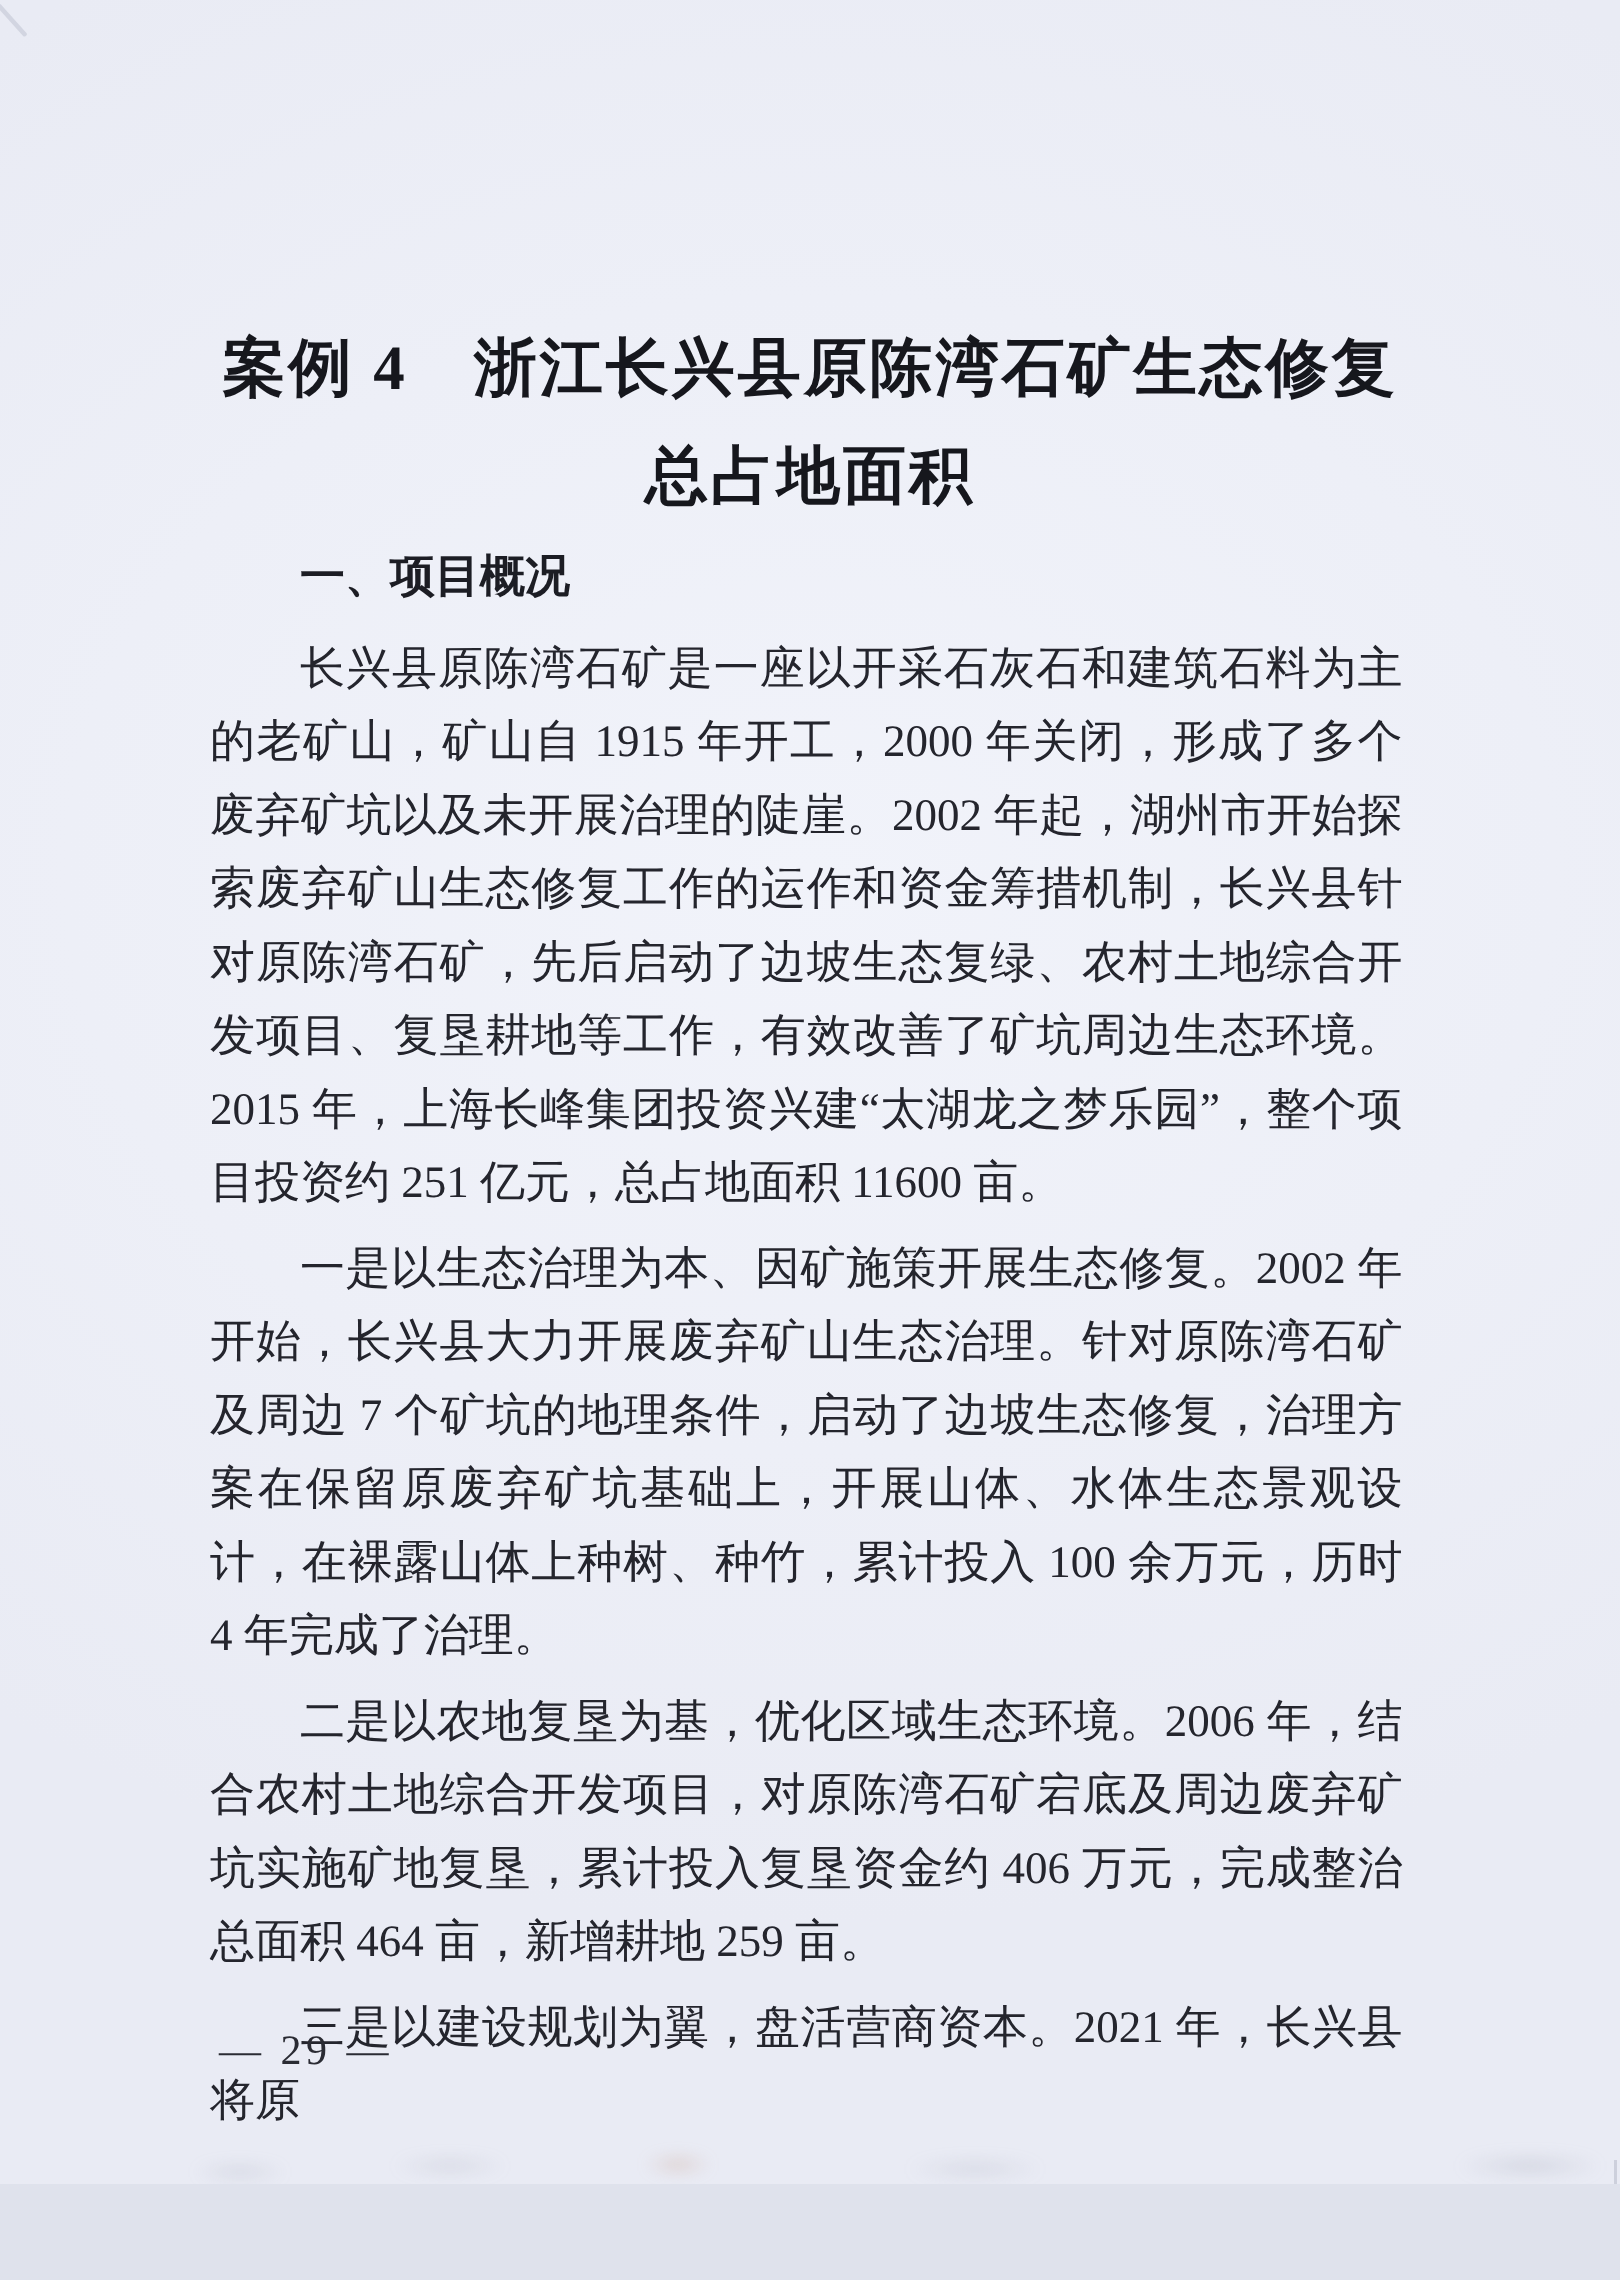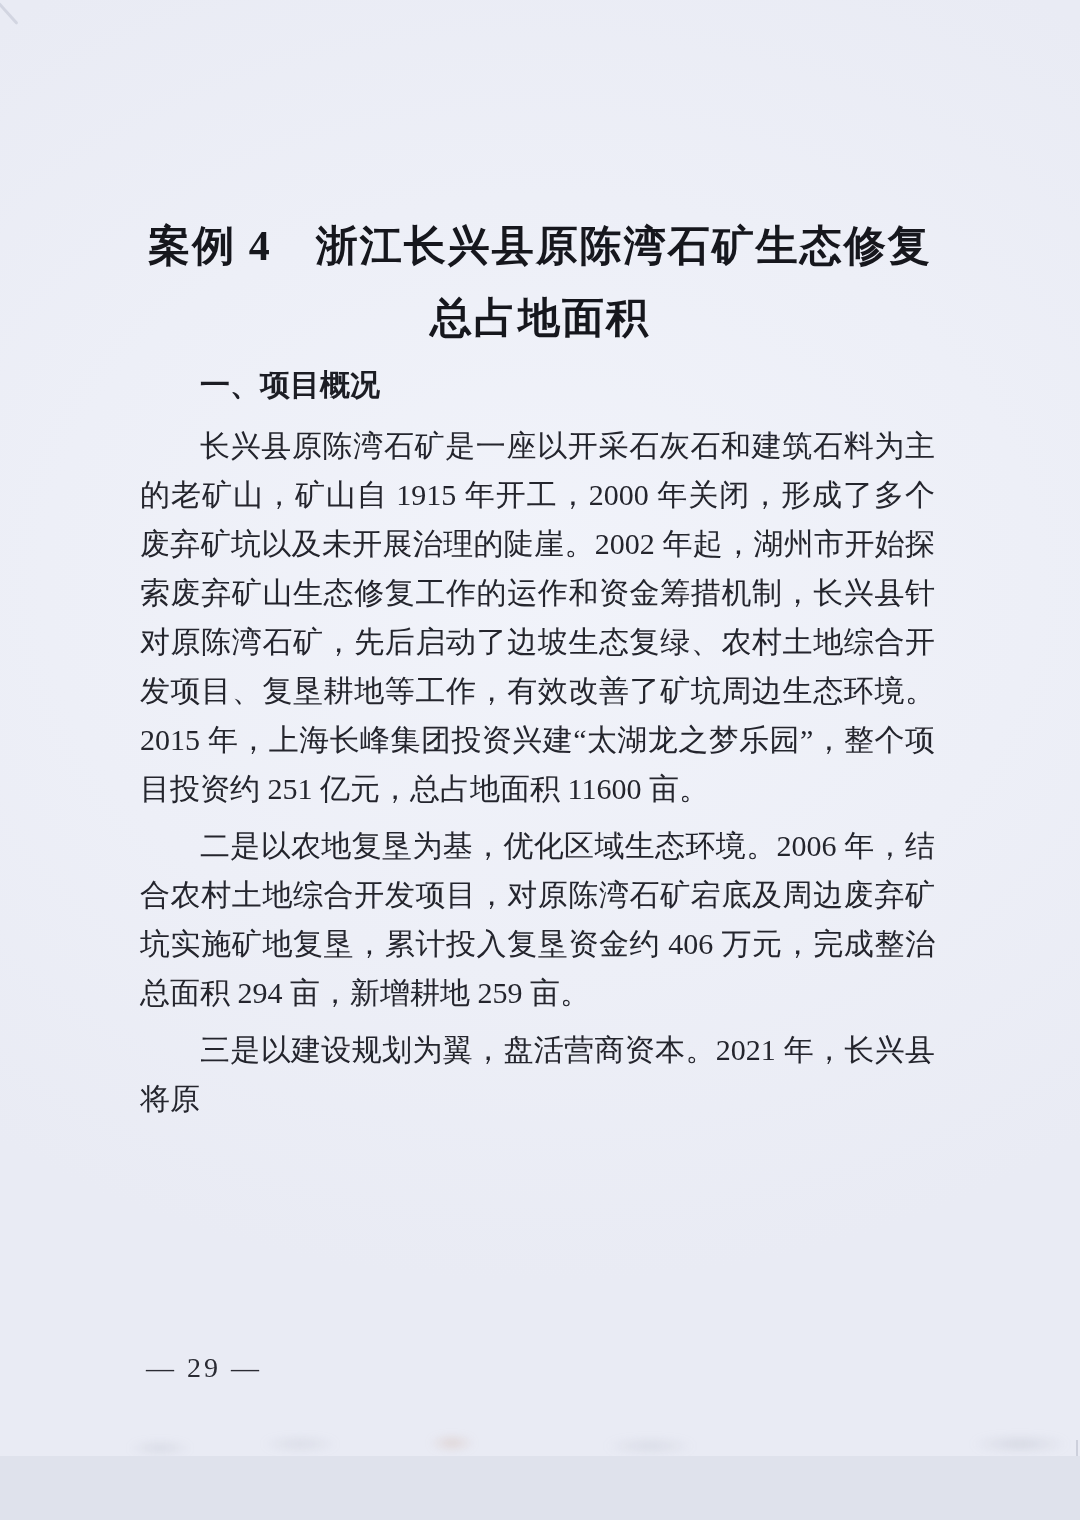--- a/index.html
+++ b/index.html
@@ -88,21 +88,22 @@
 
   <div class="doc-title">
     <div>案例 4　浙江长兴县原陈湾石矿生态修复</div>
     <div>总占地面积</div>
   </div>
 
   <div class="doc-body">
     <h2 class="first-heading">一、项目概况</h2>
     <p>长兴县原陈湾石矿是一座以开采石灰石和建筑石料为主的老矿山，矿山自 1915 年开工，2000 年关闭，形成了多个废弃矿坑以及未开展治理的陡崖。2002 年起，湖州市开始探索废弃矿山生态修复工作的运作和资金筹措机制，长兴县针对原陈湾石矿，先后启动了边坡生态复绿、农村土地综合开发项目、复垦耕地等工作，有效改善了矿坑周边生态环境。2015 年，上海长峰集团投资兴建“太湖龙之梦乐园”，整个项目投资约 251 亿元，总占地面积 11600 亩。</p>
 
-    <p>二是以农地复垦为基，优化区域生态环境。2006 年，结合农村土地综合开发项目，对原陈湾石矿宕底及周边废弃矿坑实施矿地复垦，累计投入复垦资金约 406 万元，完成整治总面积 294 亩，新增耕地 259 亩。</p>
+    <p>一是以生态治理为本、因矿施策开展生态修复。2002 年开始，长兴县大力开展废弃矿山生态治理。针对原陈湾石矿及周边 7 个矿坑的地理条件，启动了边坡生态修复，治理方案在保留原废弃矿坑基础上，开展山体、水体生态景观设计，在裸露山体上种树、种竹，累计投入 100 余万元，历时 4 年完成了治理。</p>
+    <p>二是以农地复垦为基，优化区域生态环境。2006 年，结合农村土地综合开发项目，对原陈湾石矿宕底及周边废弃矿坑实施矿地复垦，累计投入复垦资金约 406 万元，完成整治总面积 464 亩，新增耕地 259 亩。</p>
     <p>三是以建设规划为翼，盘活营商资本。2021 年，长兴县将原</p>
   </div>
 
   <div class="page-number">— 29 —</div>
 
   <div class="bottom-smudge"></div>
   <div class="right-edge-mark"></div>
 
 </div>
 

